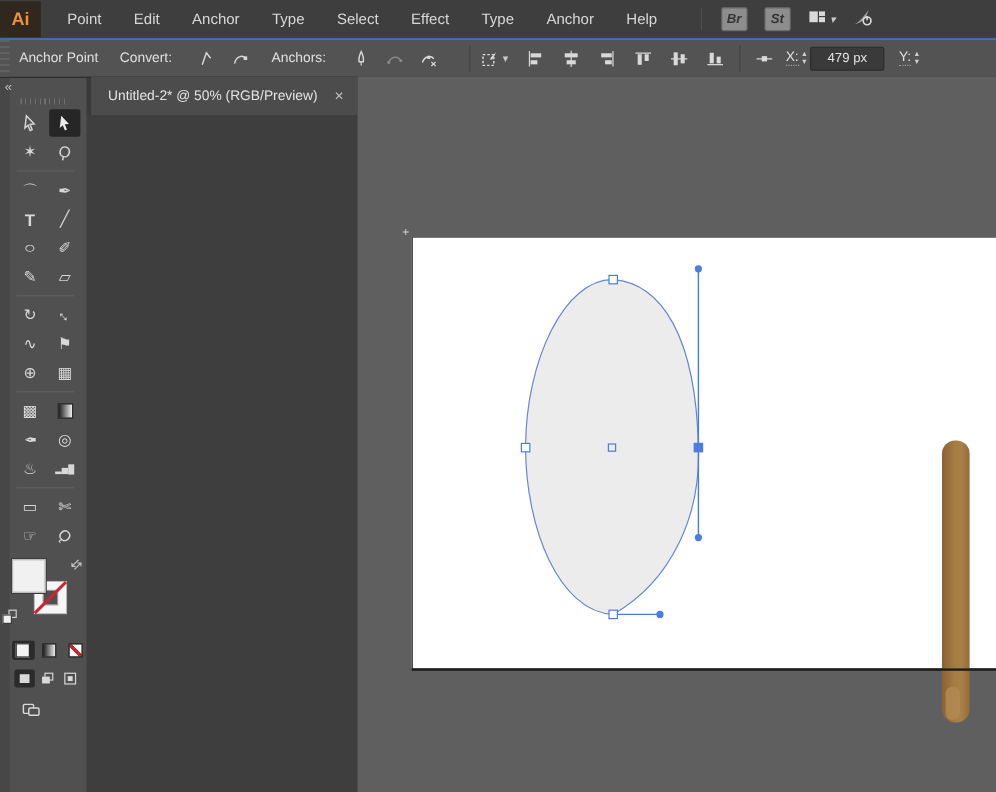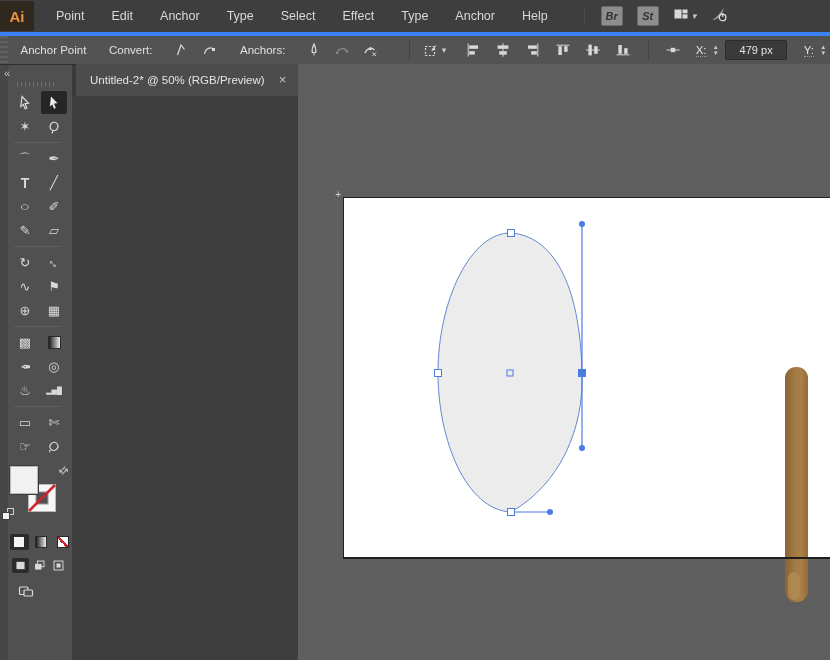--- a/index.html
+++ b/index.html
@@ -14,21 +14,21 @@
   .menu-item { color:#d8d8d8; font-size:12.5px; cursor:default; }
   .mb-right { display:flex; align-items:center; gap:14px; margin-left:36px;font-style:italic; }
   .mb-sep { width:1px; height:18px; background:#4e4e4e; margin-right:2px;}
   .sq-btn { width:22px; height:20px; background:#8d8d8d; color:#343434; font-size:11px; font-weight:bold;
     display:flex; align-items:center; justify-content:center; border:1px solid #6a6a6a; border-radius:2px;}
   .mb-icon { display:flex; align-items:center; color:#c9c9c9; }
   .chev { font-size:9px; color:#c9c9c9; margin-left:3px;}
 
   
   .controlbar { height:32px; background:var(--controlbar-bg); display:flex; align-items:center;
-    border-top:4px solid #3b82f6; padding-right:2px; overflow:hidden;justify-content:space-between;}
+    border-top:1px solid #3b82f6; padding-right:2px; overflow:hidden;}
   .rail { width:8px; align-self:stretch;
     background:repeating-linear-gradient(180deg,#616161 0 2px,var(--controlbar-bg) 2px 5px); }
   .cb-label { color:#e0e0e0; font-size:11.5px; white-space:nowrap; }
   .cb-title { margin:0 18px 0 8px; }
   .cb-group { display:flex; align-items:center; gap:12px; margin-right:14px;}
   .cb-group .cb-label { margin-right:5px; }
   .icon-btn { width:24px; height:24px; display:flex; align-items:center; justify-content:center;
     border-radius:2px; }
   .icon-btn svg { display:block; }
   .icon-btn.active { background:#2b2b2b; }

